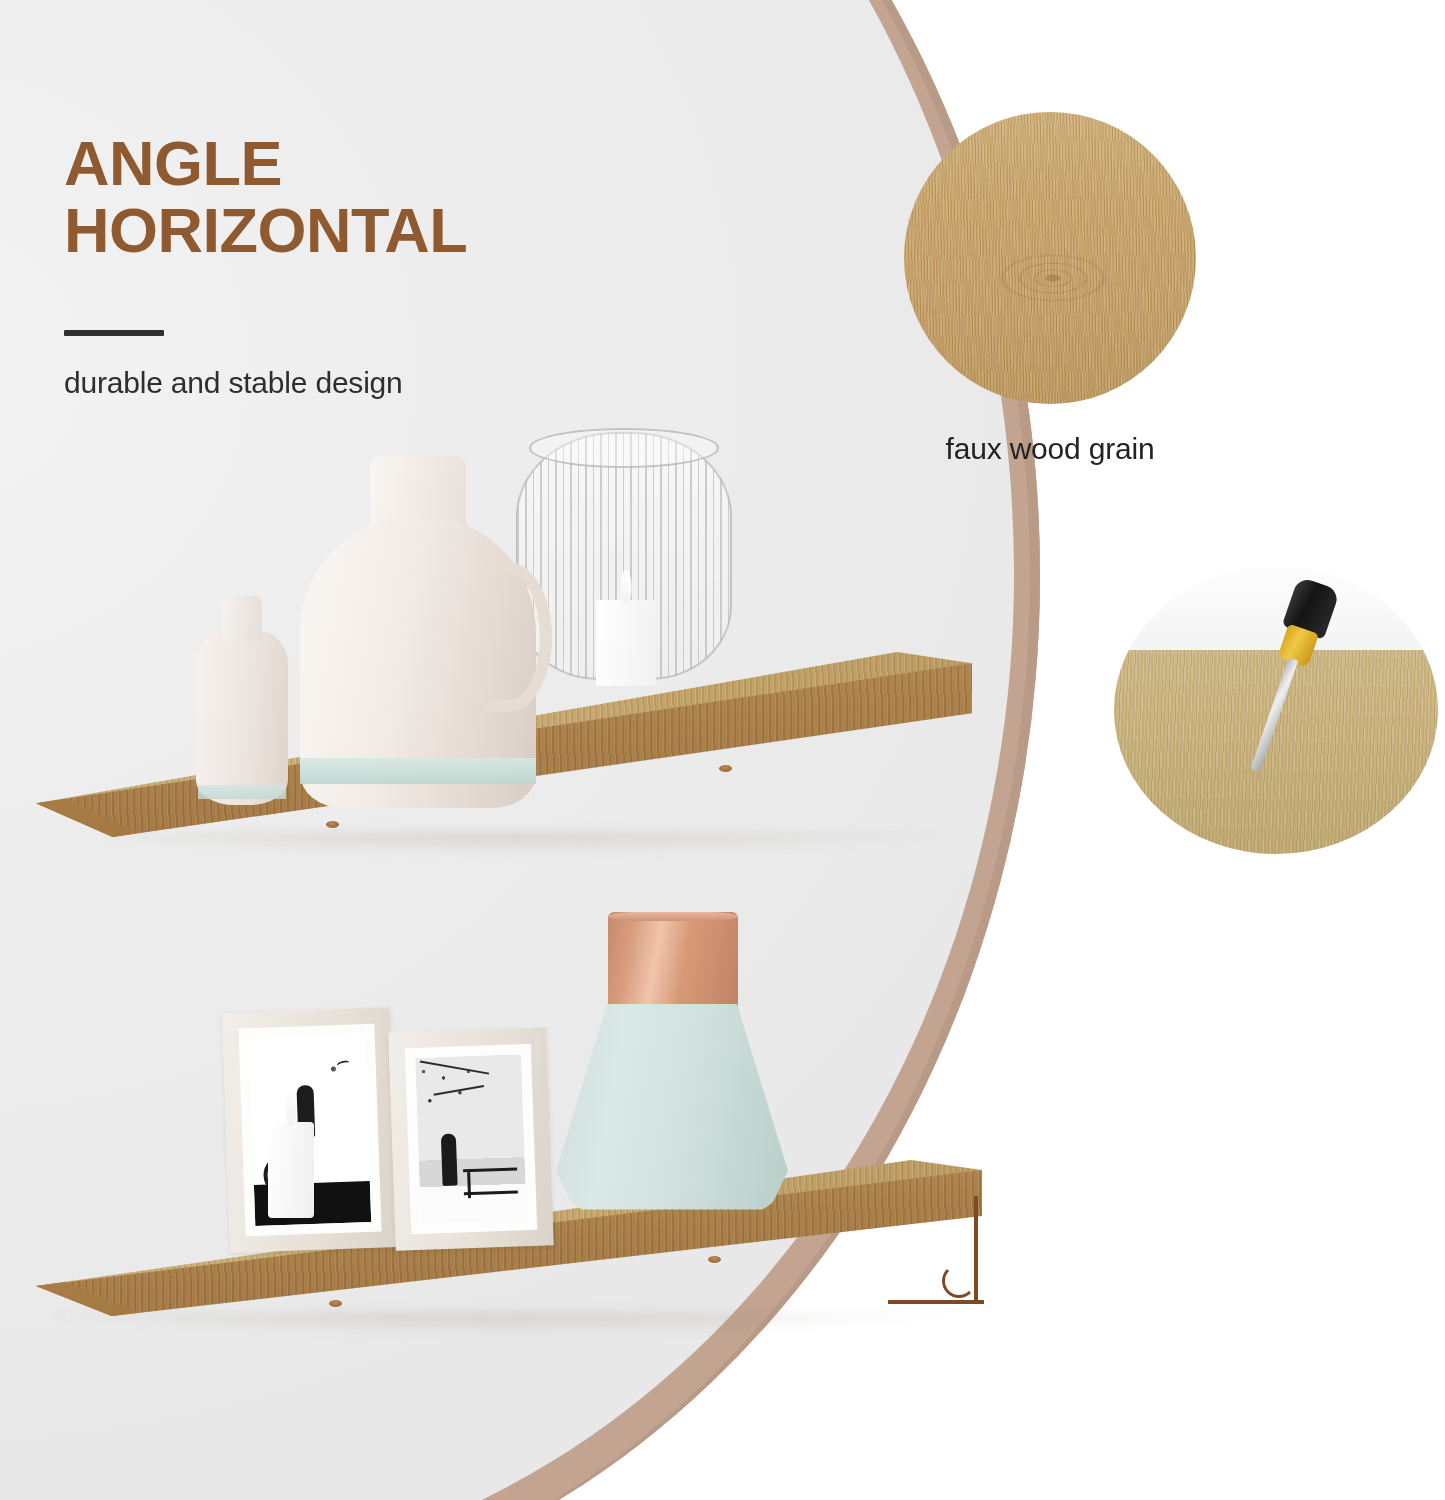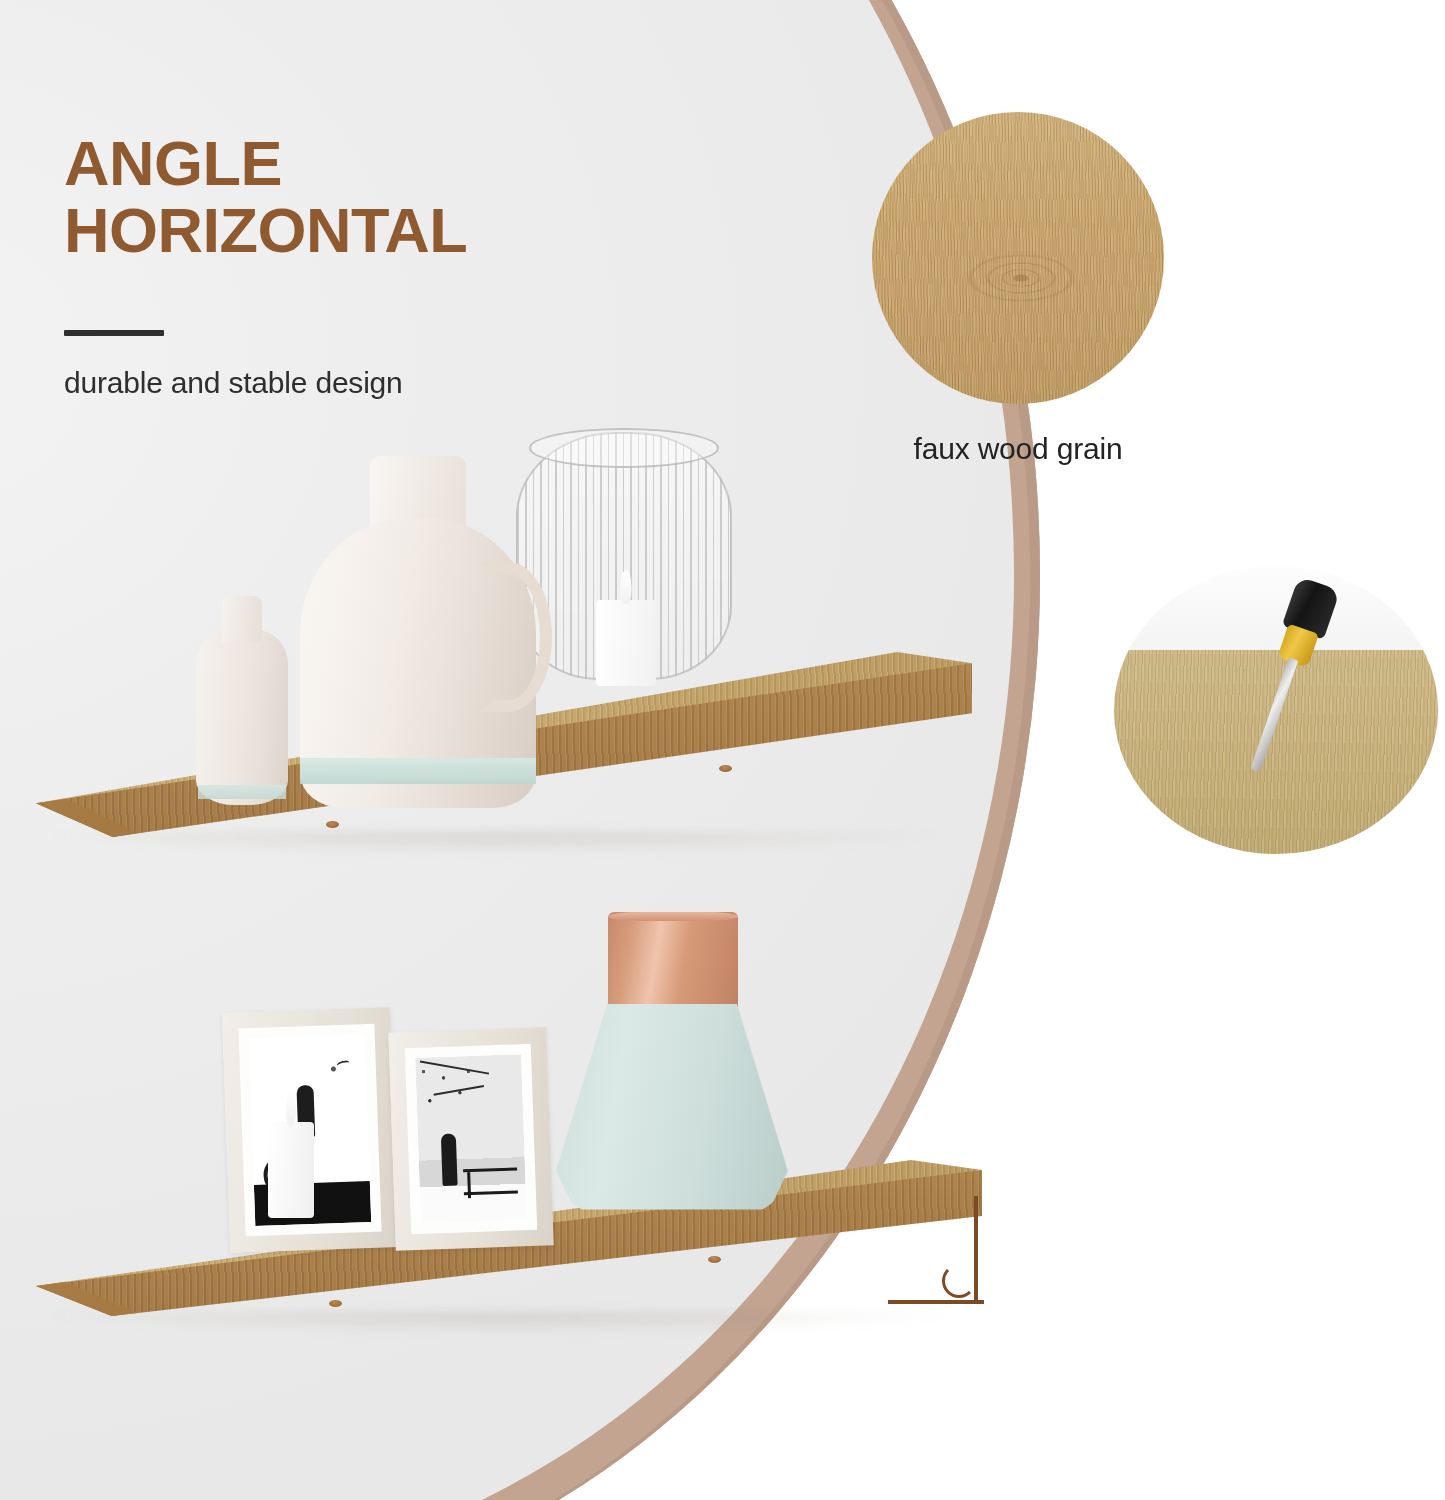--- a/index.html
+++ b/index.html
@@ -336,21 +336,21 @@
     position:absolute; left:22%; top:44%; width:58%; height:26%;
     background:
       radial-gradient(ellipse at 50% 50%, rgba(120,86,38,.30) 0 6%, transparent 7%),
       radial-gradient(ellipse at 50% 50%, transparent 14%, rgba(128,93,42,.25) 15%, transparent 17%),
       radial-gradient(ellipse at 50% 50%, transparent 26%, rgba(128,93,42,.22) 27%, transparent 30%),
       radial-gradient(ellipse at 50% 50%, transparent 40%, rgba(128,93,42,.18) 41%, transparent 45%);
     border-radius:50%;
   }
 
   
-  #feature-wood { left:868px; top:112px; width:300px; }
+  #feature-wood { left:900px; top:112px; width:300px; }
   #feature-wood .circle { width:292px; height:292px; }
 
   
   #feature-scratch { left:1108px; top:566px; width:336px; }
   #feature-scratch .circle { width:324px; height:288px; border-radius:50%; background:#fbfbfb; }
   #feature-scratch .wall { position:absolute; left:0; top:0; width:100%; height:30%; background:linear-gradient(180deg,#fdfdfd,#f4f4f4); }
   #feature-scratch .board { position:absolute; left:0; top:29%; width:100%; height:71%; }
   #feature-scratch .board .grain-h {
     background:
       repeating-linear-gradient(92deg,

